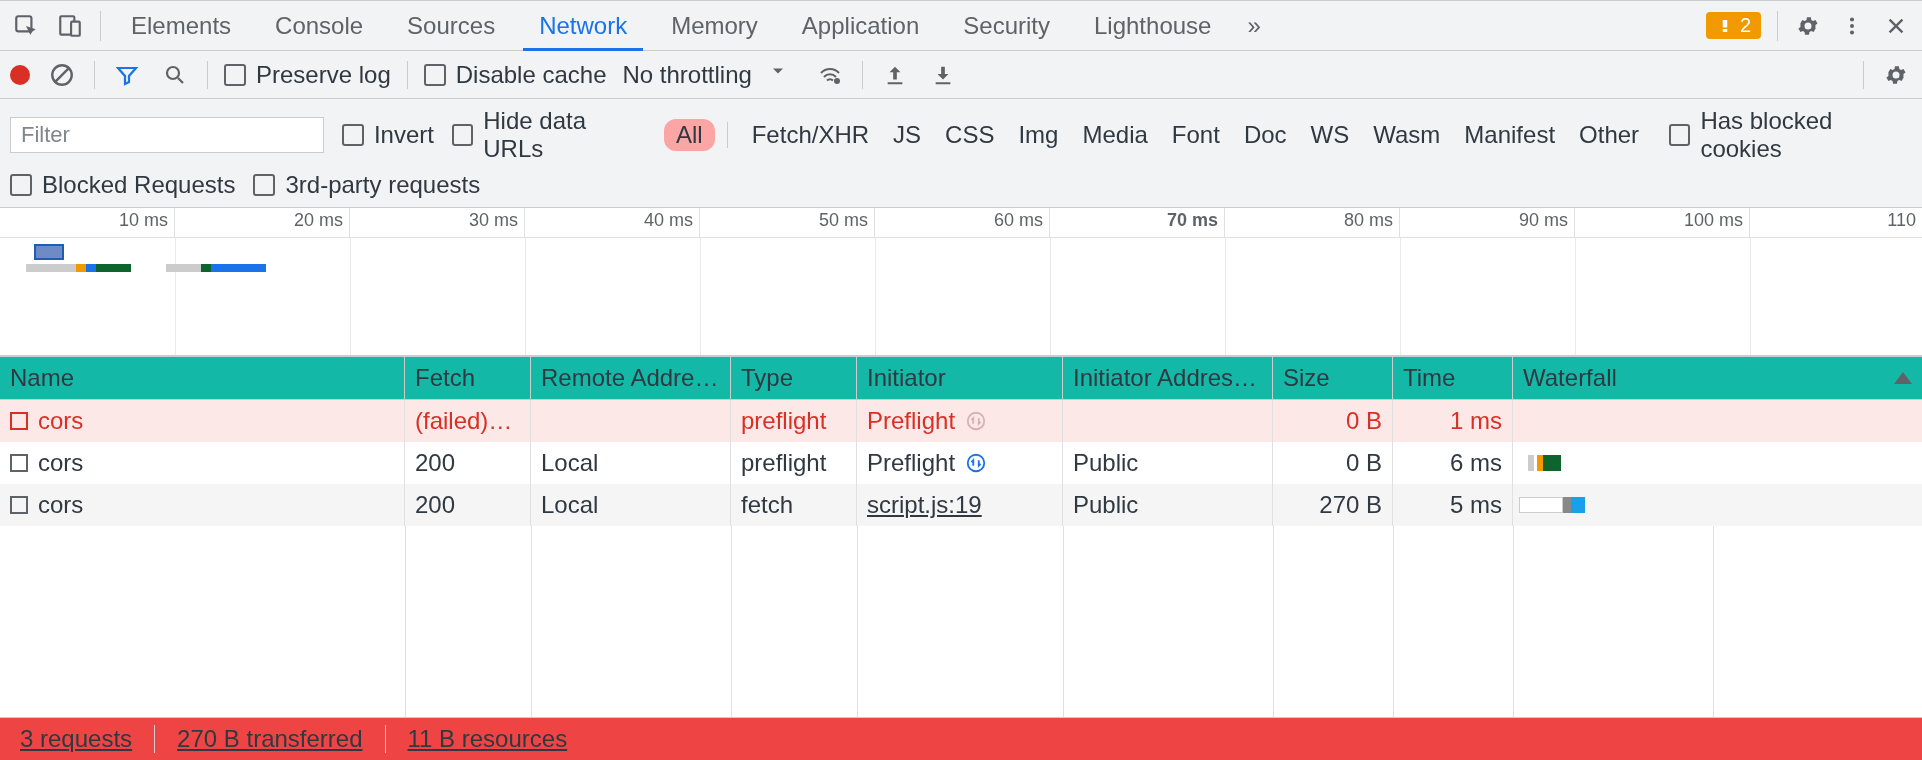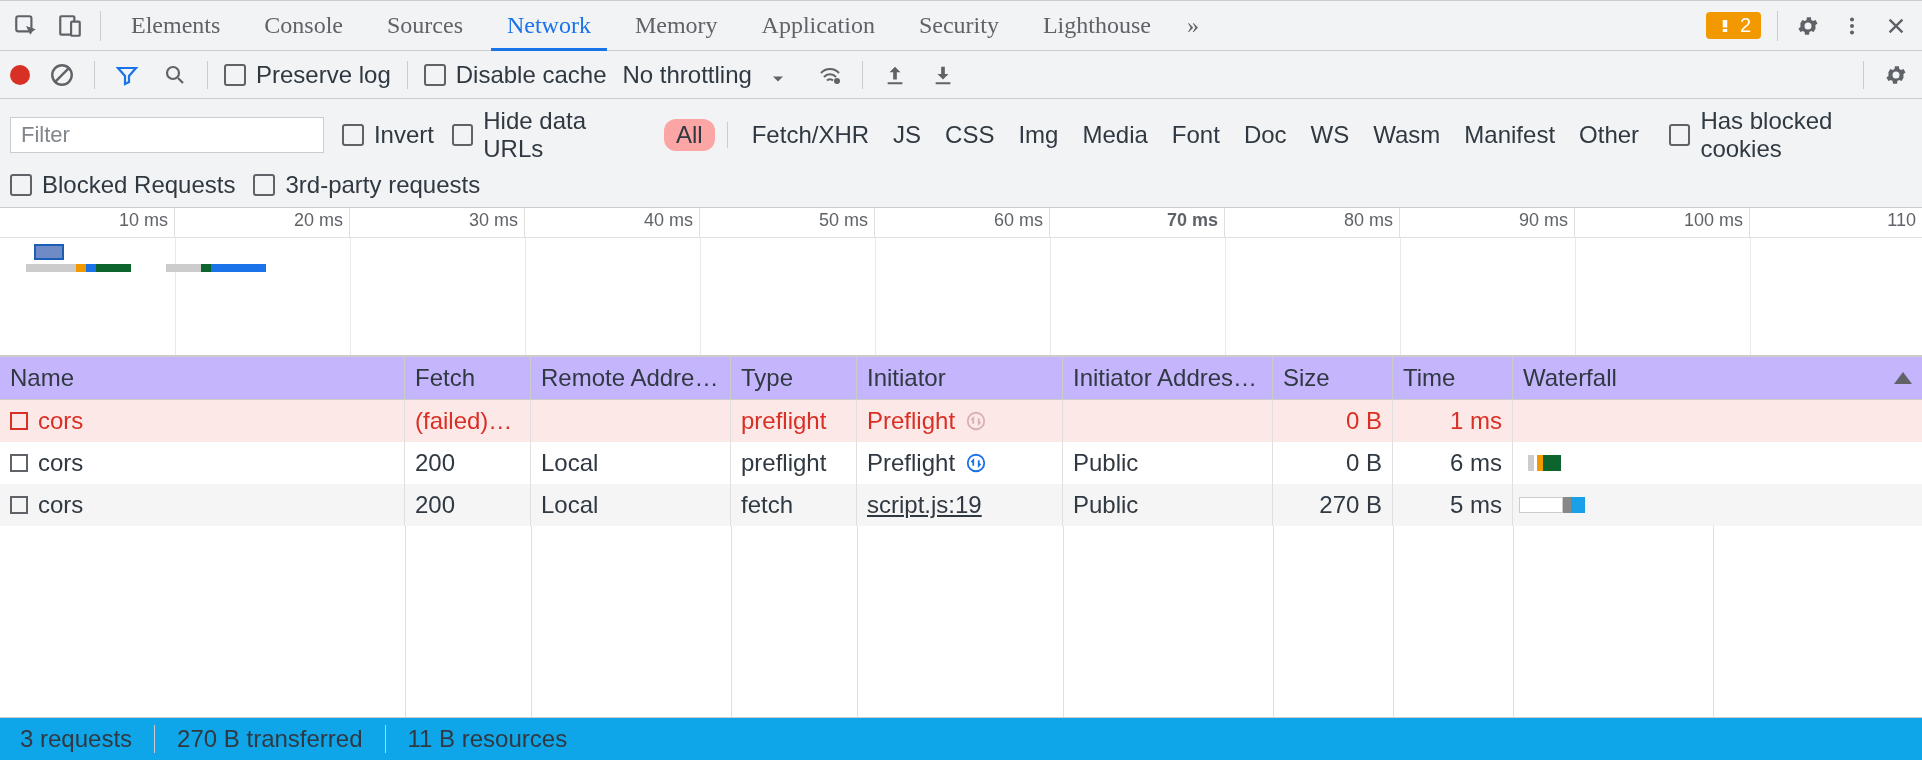--- a/index.html
+++ b/index.html
@@ -14,21 +14,21 @@
   }
   .devtools { display: flex; flex-direction: column; height: 100%; border-top: 1px solid #ccc; }
   
   .tabbar {
     display: flex; align-items: center; height: 50px;
     border-bottom: 1px solid #ccc; background: #f1f3f4;
     padding: 0 4px;
   }
   .tabbar .icon-btn { width: 44px; display:flex; align-items:center; justify-content:center; color:#5f6368; cursor:pointer;}
   .tabbar .divider { width:1px; height:30px; background:#ccc; margin: 0 8px; }
-  .tabs { display:flex; align-items:flex-end; height:100%;font-family:Liberation Serif, serif;}
+  .tabs { display:flex; align-items:flex-end; height:100%;}
   .tab {
     padding: 0 22px; height:100%; display:flex; align-items:center;
     color:#5f6368; cursor:pointer; position:relative;
   }
   .tab.active { color:#1a73e8; }
   .tab.active::after {
     content:""; position:absolute; left:6px; right:6px; bottom:-1px;
     height:3px; background:#1a73e8;
   }
   .spacer { flex:1; }
@@ -45,21 +45,21 @@
     background:#f1f3f4; color:#303942;
   }
   .record-btn { width:20px; height:20px; border-radius:50%; background:#d93025;}
   .clear-btn svg, .toolbar svg { display:block; }
   .sep { width:1px; height:28px; background:#ccc; }
   .chk { display:flex; align-items:center; gap:10px; color:#303942; cursor:pointer;}
   .chk-box {
     width:22px; height:22px; border:2px solid #5f6368; border-radius:3px;
   }
   .throttle {
-    display:flex; align-items:flex-end; gap:6px; color:#303942;
+    display:flex; align-items:flex-start; gap:6px; color:#303942;
   }
   .toolbar-icon { color:#5f6368; display:flex; align-items:center; justify-content:center; width:32px; cursor:pointer;}
 
   
   .filterbar, .filterbar2 {
     display:flex; align-items:center; flex-wrap:nowrap;
     padding:4px 10px; gap:18px; background:#f1f3f4; color:#303942;
   }
   .filterbar { border-bottom: none; padding-top:8px; }
   .filterbar2 { border-bottom:1px solid #ccc; padding-bottom:8px;}
@@ -95,21 +95,21 @@
   .ov-bars { position:absolute; top:56px; left:26px; height:8px; display:flex;}
   .ov-bars span { height:8px; display:inline-block;}
 
   
   .grid { flex:1; display:flex; flex-direction:column; border-bottom:1px solid #ccc; background:#fff;}
   .grid-head, .grid-row {
     display:grid;
     grid-template-columns: 405px 126px 200px 126px 206px 210px 120px 120px 200px 209px;
   }
   .grid-head {
-    background:#c4b5fd; height:44px; border-top:1px solid #ccc; border-bottom:1px solid #ccc;
+    background:#14b8a6; height:44px; border-top:1px solid #ccc; border-bottom:1px solid #ccc;
   }
   .gh {
     display:flex; align-items:center; padding:0 10px;
     border-right:1px solid #ccc; color:#303942; white-space:nowrap; overflow:hidden; text-overflow:ellipsis;
   }
   .gh:last-child { border-right:none; }
   .gh.wf { justify-content:space-between; }
   .sort-tri {
     width:0; height:0; border-left:9px solid transparent; border-right:9px solid transparent;
     border-bottom:12px solid #5f6368;
@@ -138,21 +138,21 @@
     position:absolute; top:0; bottom:0; width:1px; background:#e0e0e0; z-index:0;
   }
 
   
   .wf-cell { position:relative; }
   .wf-bar { position:absolute; top:13px; height:16px; }
 
   
   .status {
     height:42px; display:flex; align-items:center; gap:0;
-    background:#0ea5e9; padding:8px 20px; color:#303942;
+    background:#ef4444; padding:8px 20px; color:#303942;text-decoration:underline;
   }
   .status span.sep { margin:0 22px; }
 
   svg { pointer-events:none; }
 </style>
 </head>
 <body>
 
 <div class="devtools">
 

